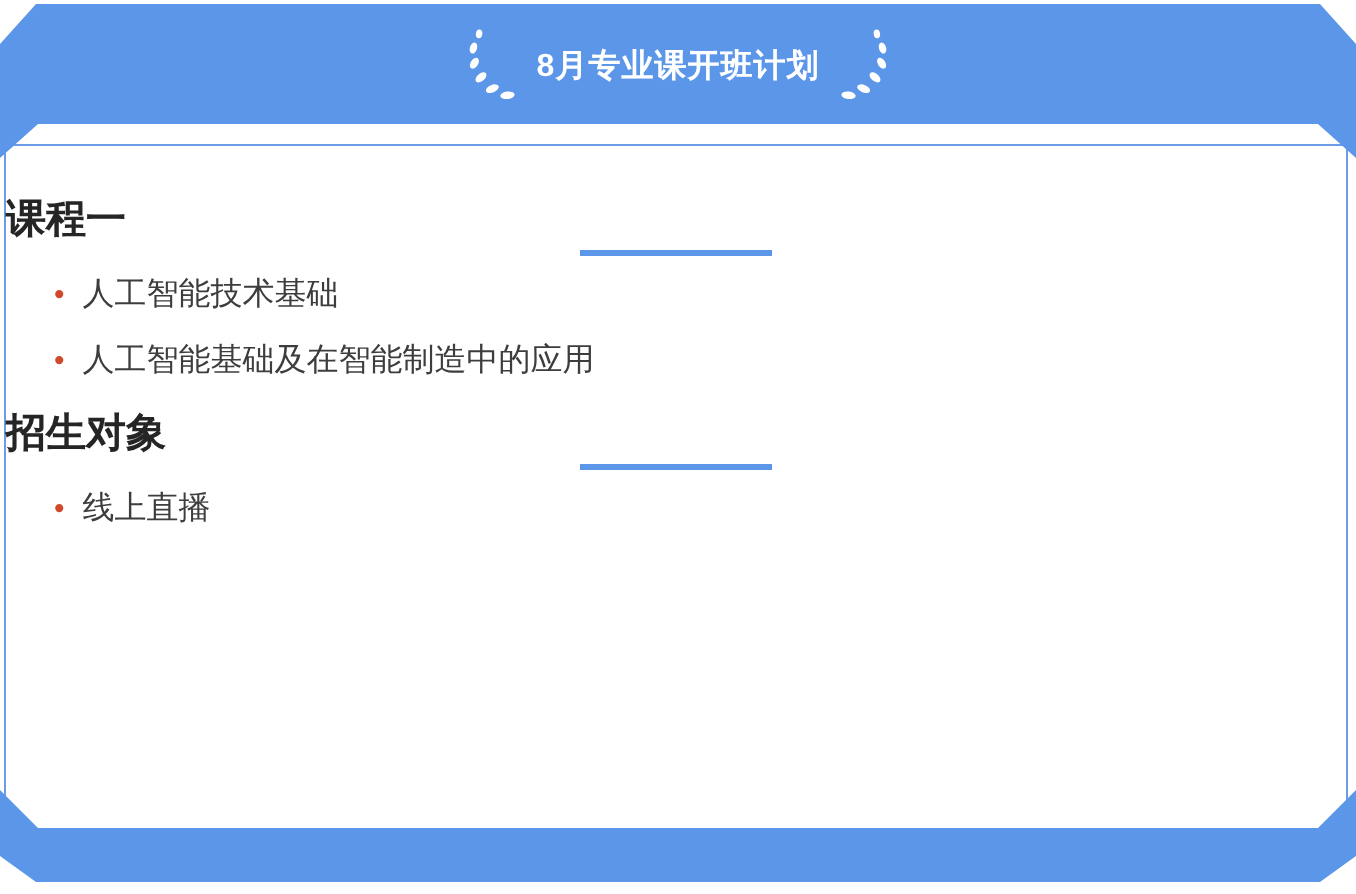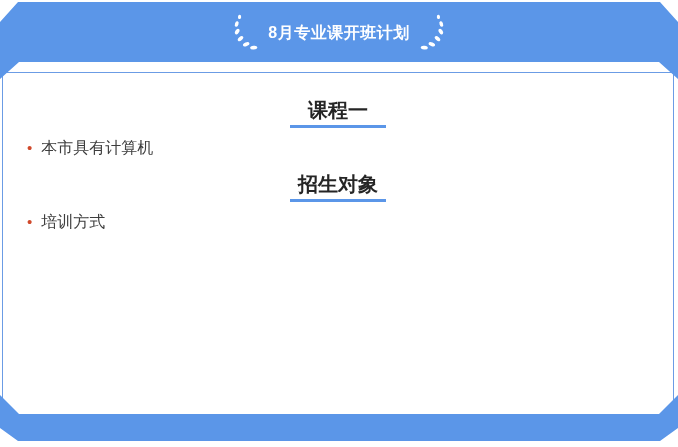--- a/index.html
+++ b/index.html
@@ -49,21 +49,20 @@
     position: absolute;
     left: 2px; top: 72px;
     width: 672px; height: 353px;
     background: #ffffff;
     border: 1px solid #6b9ce5;
     box-sizing: border-box;
     z-index: 1;
     padding-top: 26px;
   }
   .heading-wrap {
-    text-align: center;
     margin-top: 12px;
   }
   .heading-wrap:first-child { margin-top: 0; }
   .heading-wrap h2 {
     margin: 0;
     display: inline-block;
     font-size: 20px;
     font-weight: bold;
     color: #252525;
     line-height: 22px;
@@ -130,27 +129,28 @@
       </svg>
     </span>
   </div>
 
   <div class="content-box">
 
     <div class="heading-wrap">
       <h2>课程一</h2>
       <div class="underline"></div>
     </div>
-    <p class="item"><span class="bullet">•</span><span>本市具有计算机</span></p>
+    <p class="item"><span class="bullet">•</span><span>人工智能技术基础</span></p>
 
+    <p class="item"><span class="bullet">•</span><span>人工智能基础及在智能制造中的应用</span></p>
 
     <div class="heading-wrap">
       <h2>招生对象</h2>
       <div class="underline"></div>
     </div>
-    <p class="item"><span class="bullet">•</span><span>培训方式</span></p>
+    <p class="item"><span class="bullet">•</span><span>线上直播</span></p>
 
 
   </div>
 
   <div class="ribbon-bottom"></div>
 
 </div>
 
 </body></html>

